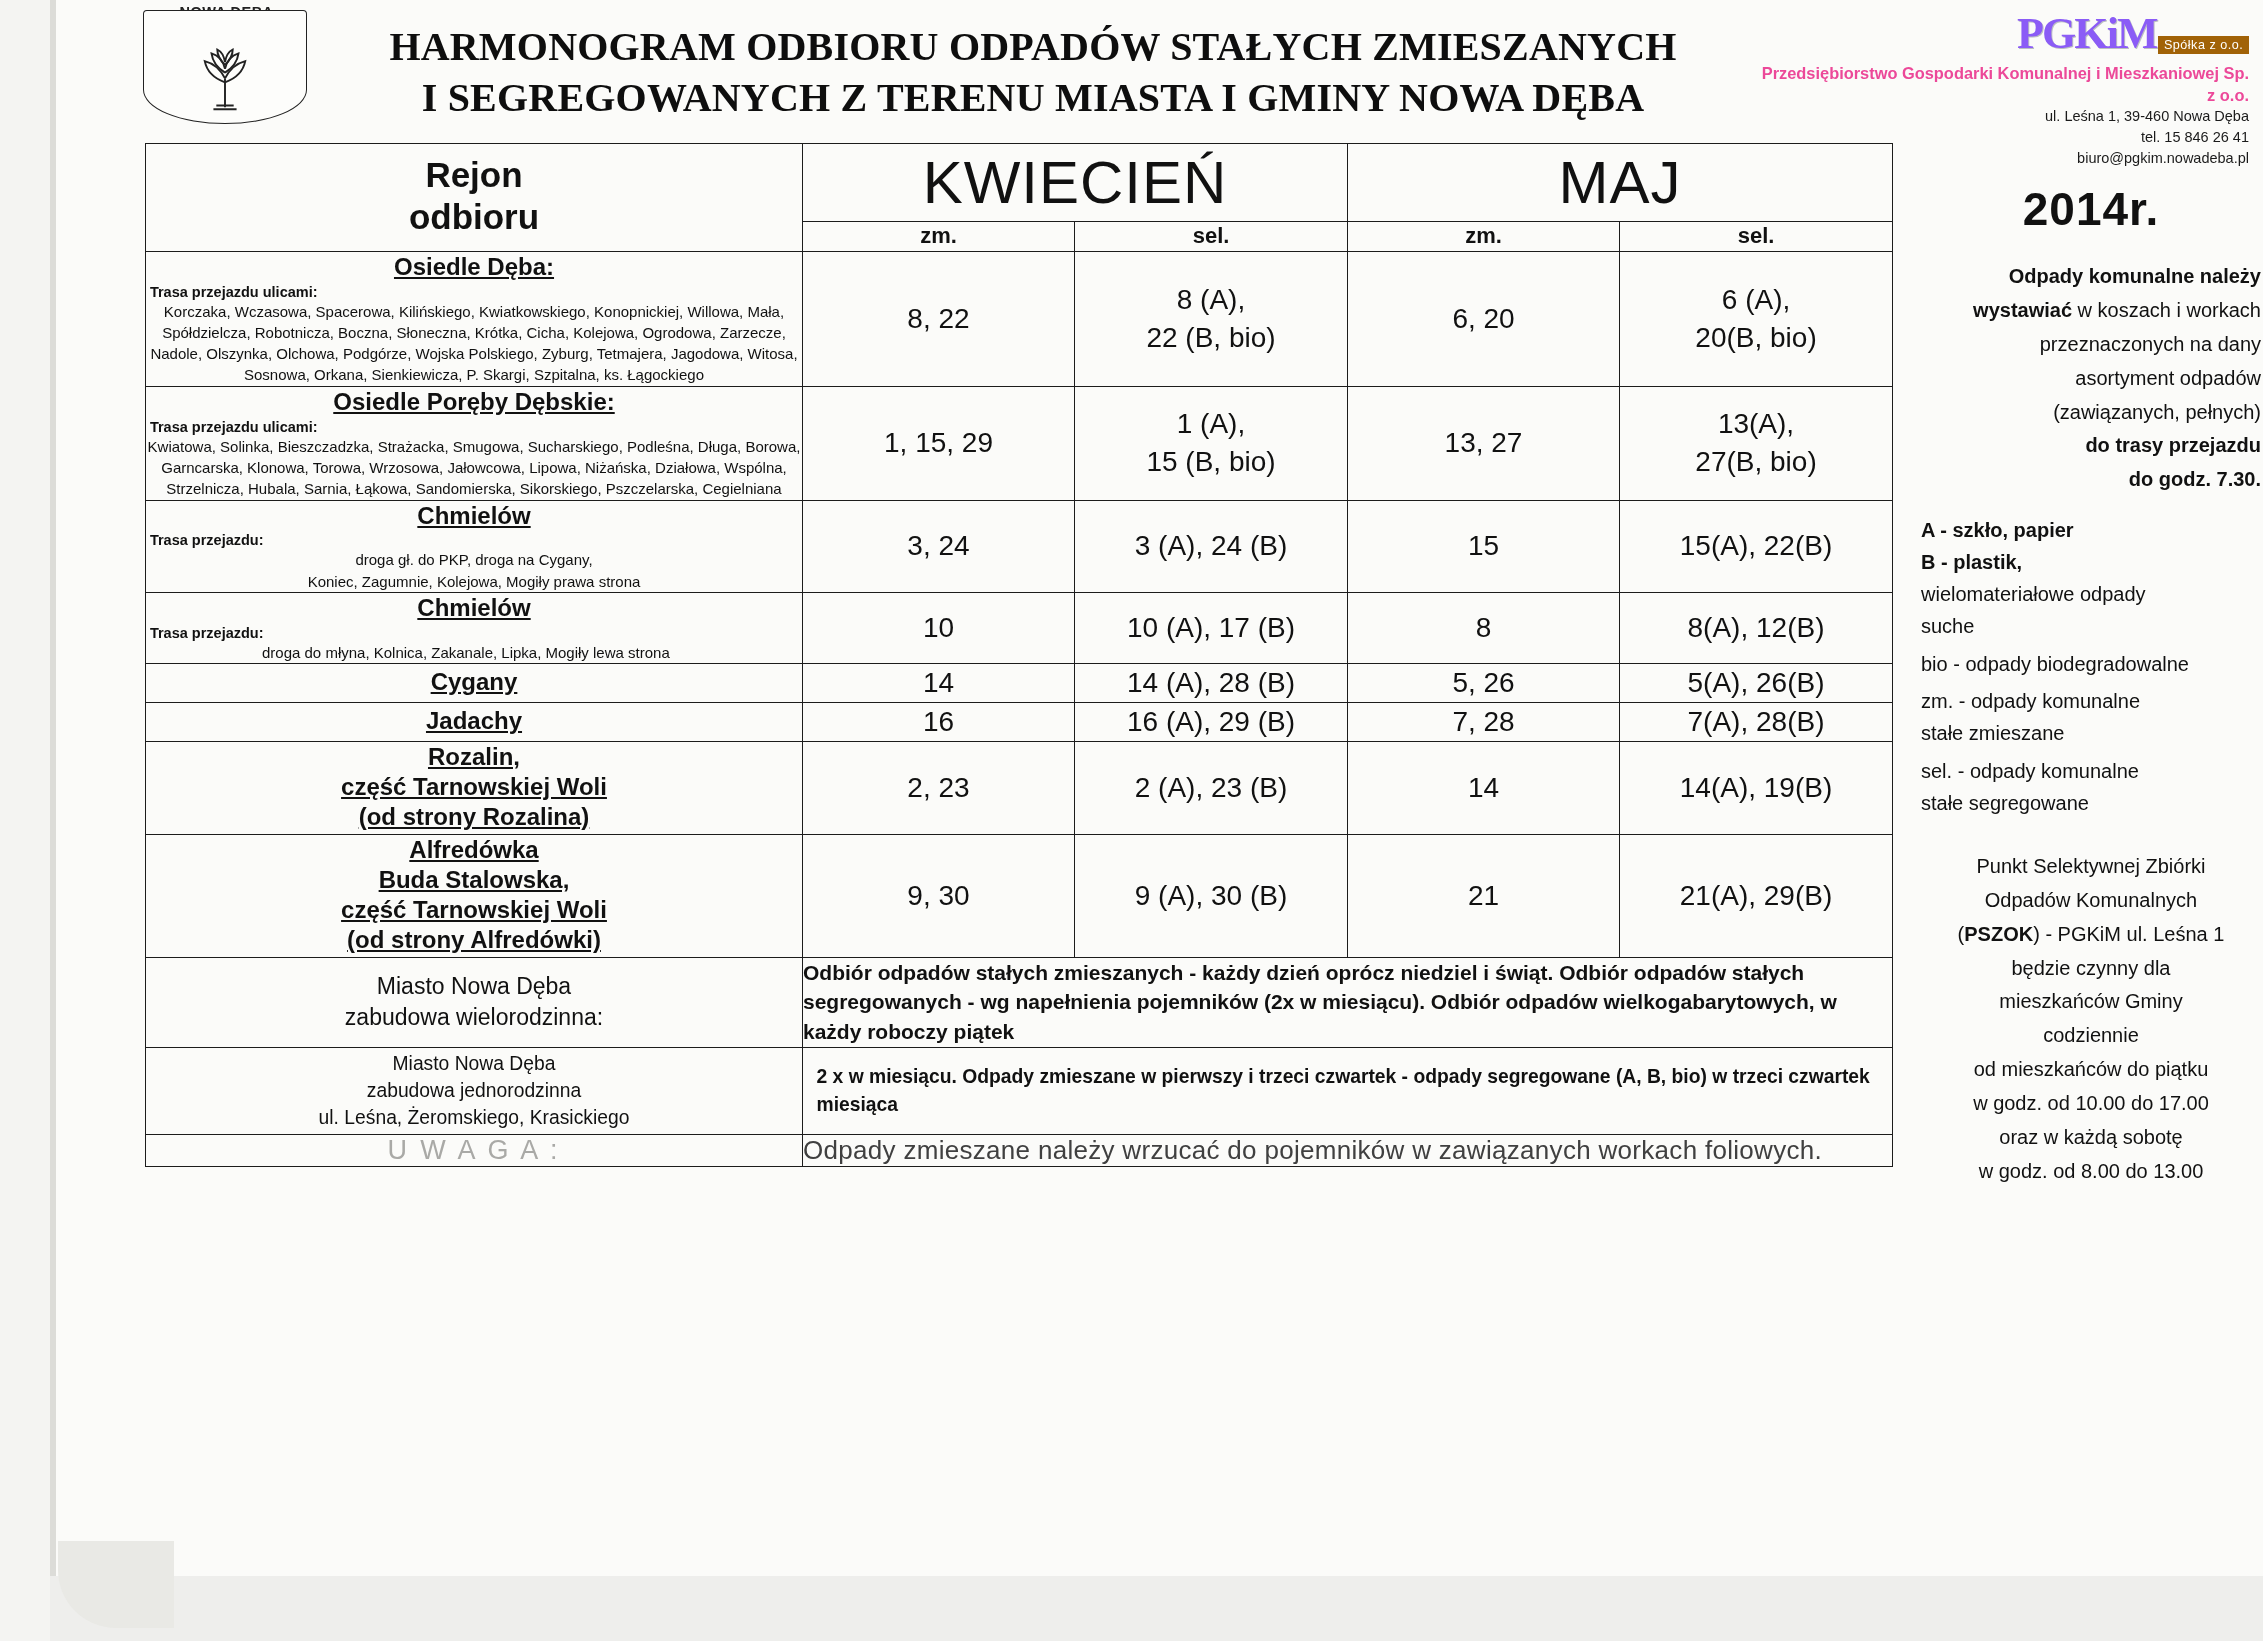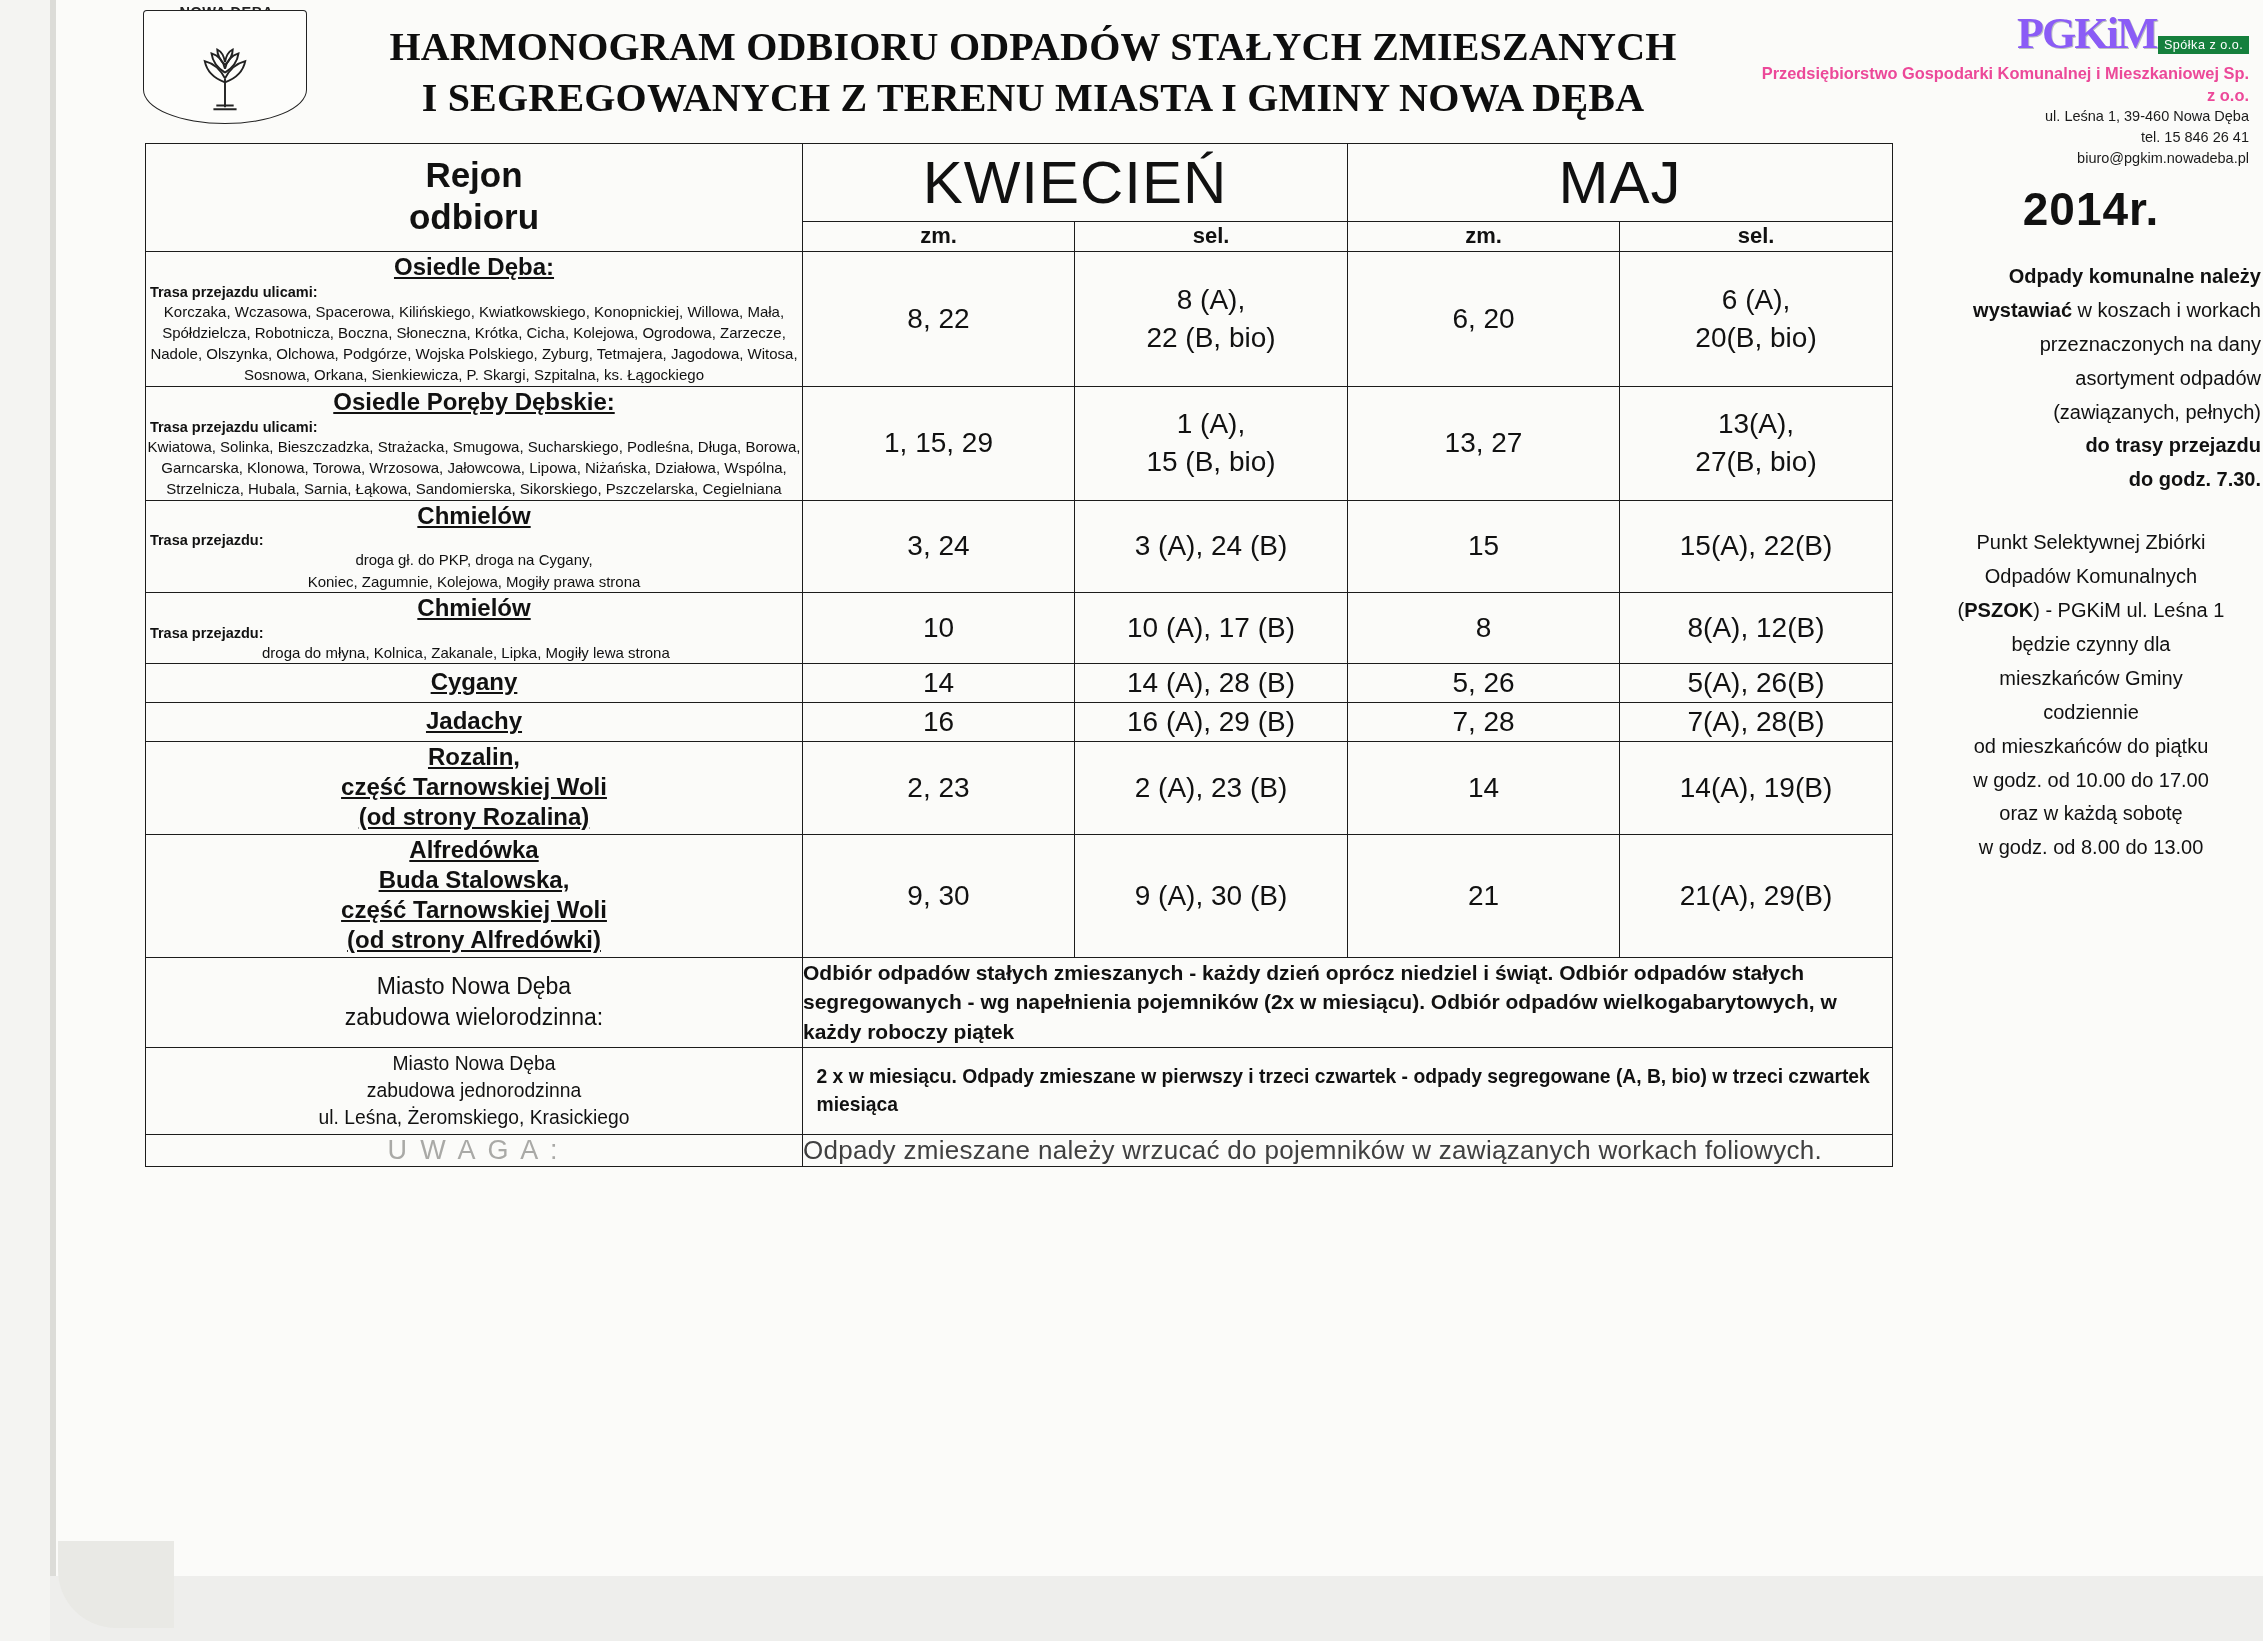--- a/index.html
+++ b/index.html
@@ -102,21 +102,21 @@
     font-family: "Liberation Serif", serif;
     font-weight: bold;
     font-size: 44px;
     color: #8b5cf6;
     letter-spacing: -1.9px;
     text-shadow: 1px 1px 0 #bcbfc2;
   }
   .logo-mark .sub {
     position: absolute;
     right: 0; bottom: 5.8px;
-    background: #15803d;
+    background: #a16207;
     color: #fff;
     font-size: 12.6px;
     padding: 1.9px 5.8px;
     letter-spacing: 0.5px;
     white-space: nowrap;
   }
   .company {
     font-size: 16.4px;
     font-weight: bold;
     color: #ec4899;
@@ -452,20 +452,31 @@
   <div class="blk">
     <p class="b">Odpady komunalne należy</p>
     <p><span class="b">wystawiać</span> w koszach i workach</p>
     <p>przeznaczonych na dany</p>
     <p>asortyment odpadów</p>
     <p>(zawiązanych, pełnych)</p>
     <p class="b">do trasy przejazdu</p>
     <p class="b">do godz. 7.30.</p>
   </div>
 
+  <div class="legend">
+    <p class="b">A - szkło, papier</p>
+    <p class="b">B - plastik,</p>
+    <p>wielomateriałowe odpady</p>
+    <p>suche</p>
+    <p style="margin-top:7.7px">bio - odpady biodegradowalne</p>
+    <p style="margin-top:7.7px">zm. - odpady komunalne</p>
+    <p>stałe zmieszane</p>
+    <p style="margin-top:7.7px">sel. - odpady komunalne</p>
+    <p>stałe segregowane</p>
+  </div>
 
   <div class="pszok">
     <p>Punkt Selektywnej Zbiórki</p>
     <p>Odpadów Komunalnych</p>
     <p>(<span class="b">PSZOK</span>) - PGKiM ul. Leśna 1</p>
     <p>będzie czynny dla</p>
     <p>mieszkańców Gminy</p>
     <p>codziennie</p>
     <p>od mieszkańców do piątku</p>
     <p>w godz. od 10.00 do 17.00</p>

